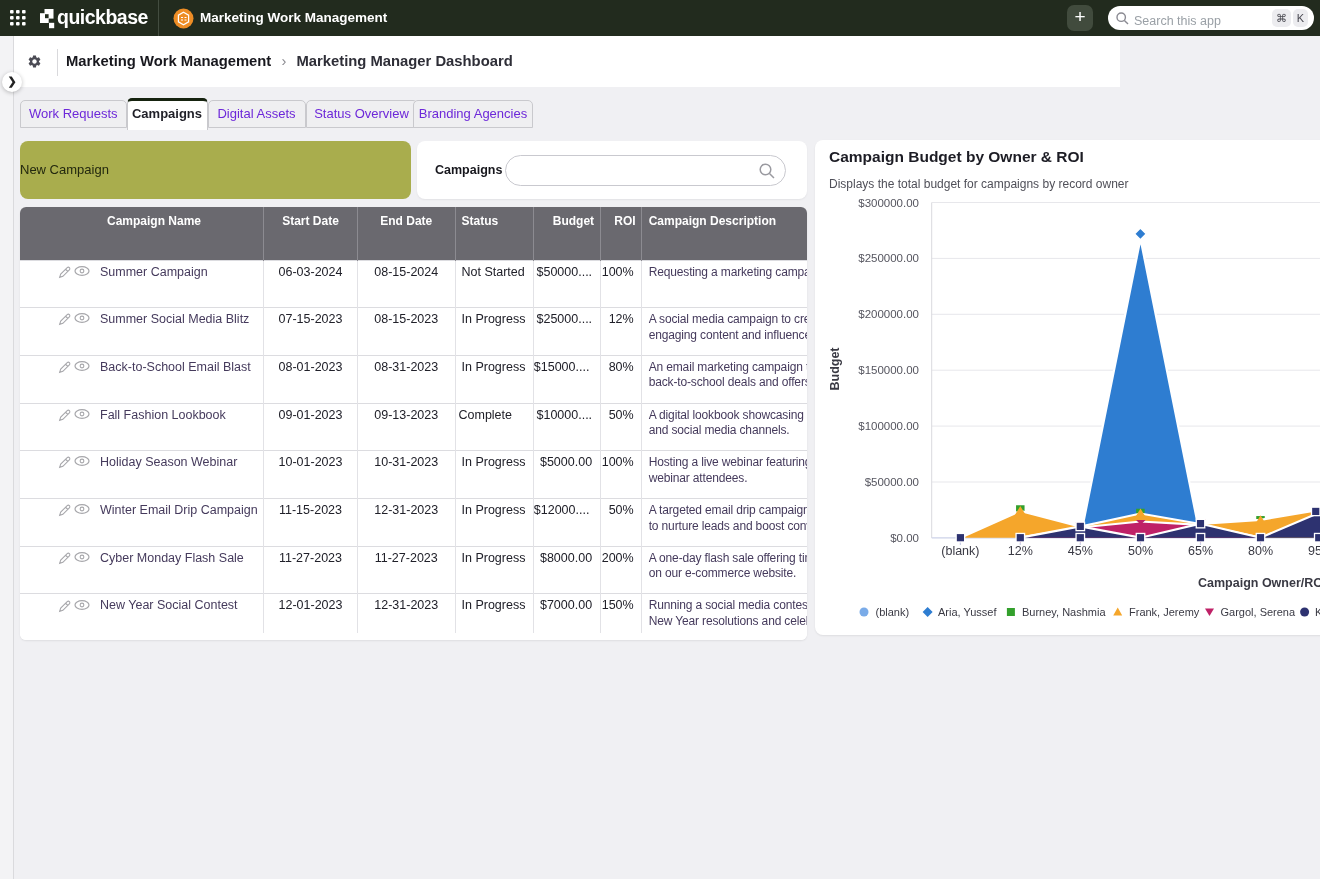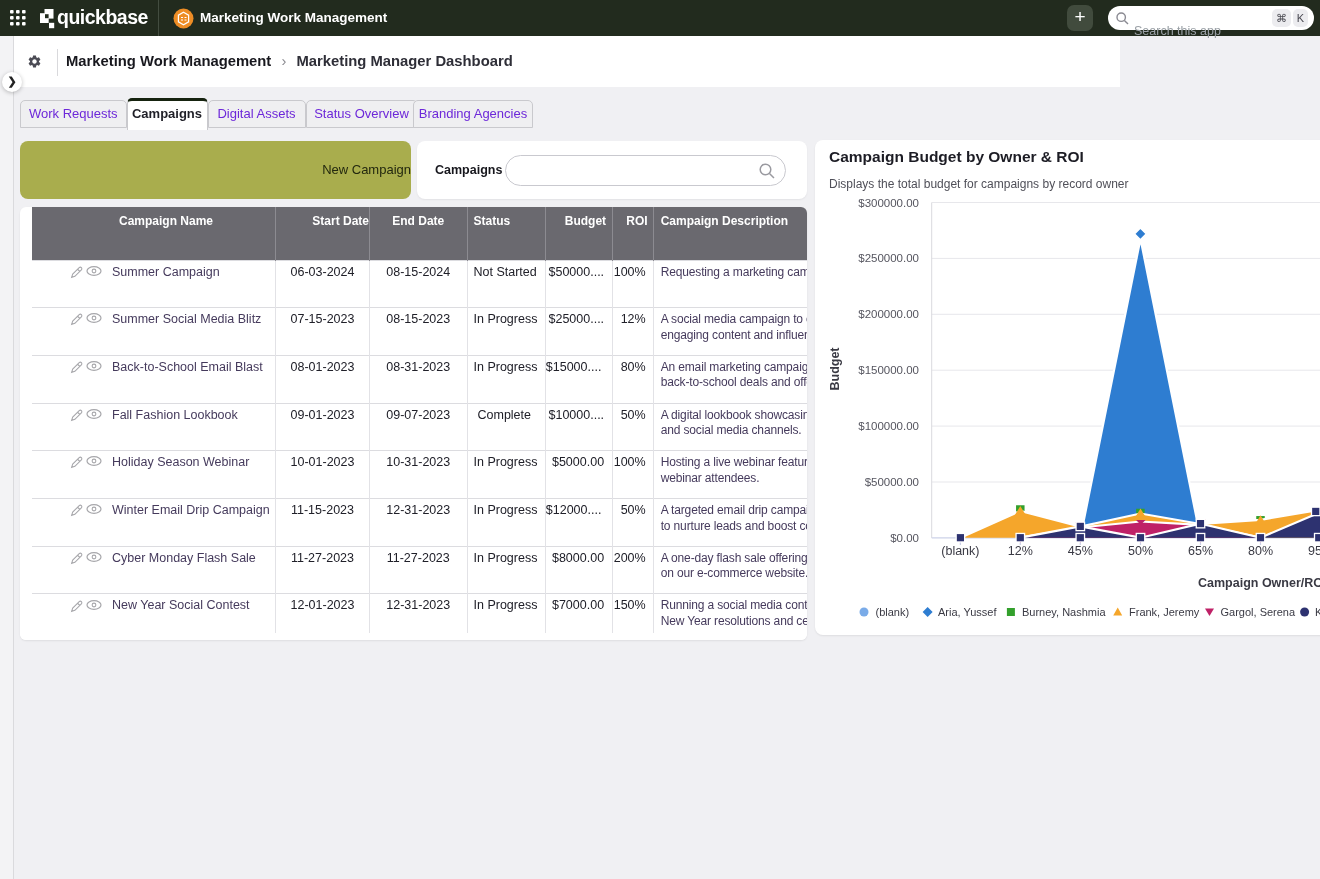--- a/index.html
+++ b/index.html
@@ -5,41 +5,41 @@
   * { margin:0; padding:0; box-sizing:border-box; }
   html,body { width:1320px; height:879px; overflow:hidden; font-family:"Liberation Sans", sans-serif; background:#f0f0f3; }
   .abs { position:absolute; }
   
   #topbar { left:0; top:0; width:1320px; height:36px; background:#222b1e; }
   #qbtext { position:absolute; left:57px; top:6px; color:#fff; font-size:19.5px; font-weight:bold; letter-spacing:-0.5px; }
   #appname { position:absolute; left:200px; top:10px; color:#fff; font-size:13.5px; font-weight:bold; }
   #tbsep { position:absolute; left:158px; top:0; width:1px; height:36px; background:#434d40; }
   #plusbtn { position:absolute; left:1067px; top:5px; width:26px; height:26px; background:#414b3d; border-radius:7px; color:#fff; font-size:19px; line-height:24px; text-align:center; font-weight:300; }
   #searchpill { position:absolute; left:1108px; top:6px; width:206px; height:24px; background:#fff; border-radius:12px; }
-  #searchph { position:absolute; left:26px; top:18px; font-size:12.5px; color:#9aa0a6; }
+  #searchph { position:absolute; left:26px; top:8px; font-size:12.5px; color:#9aa0a6; }
   .key { position:absolute; top:3px; background:#ececef; border-radius:5px; height:18px; color:#4a4a52; font-size:11px; text-align:center; line-height:18px; }
   
   #crumbbar { left:0; top:36px; width:1120px; height:51px; background:#fff; }
   #crumbtext { position:absolute; left:66px; top:17px; font-size:14.8px; font-weight:bold; color:#17171d; }
   #crumbtext .sep { color:#8a8a90; font-weight:400; padding:0 6px; }
   #crumbtext .second { color:#2e2e37; }
   #crumbsep { position:absolute; left:57px; top:13px; width:1px; height:27px; background:#d9d9dc; }
   #rail { left:0; top:36px; width:14px; height:843px; background:#f3f3f5; border-right:1.5px solid #dadadd; }
   #chev { left:2px; top:72px; width:20px; height:20px; background:#fff; border-radius:50%; box-shadow:0 1px 4px rgba(0,0,0,.25); text-align:center; line-height:18px; font-size:11px; font-weight:bold; color:#222; z-index:5; }
   
   .tab { position:absolute; top:100px; height:27.5px; background:#efeff1; border:1px solid #c9c9cd; font-size:13px; color:#6d28d9; text-align:center; line-height:26px; border-radius:5px 5px 0 0; }
   .tab.active { top:98px; background:#fff; border-top:3px solid #16230f; border-bottom:none; height:32px; color:#1f1f27; font-weight:bold; line-height:26px; z-index:2; }
   
-  #newcamp { left:20px; top:141px; width:391px; height:58px; background:#a9ad4d; border-radius:8px; text-align:right; line-height:58px; font-size:13px; color:#23280f; }
+  #newcamp { left:20px; top:141px; width:391px; height:58px; background:#a9ad4d; border-radius:8px; text-align:left; line-height:58px; font-size:13px; color:#23280f; }
   #camppanel { left:417px; top:141px; width:390px; height:58px; background:#fff; border-radius:8px; box-shadow:0 1px 2px rgba(0,0,0,.06); }
   #camplabel { position:absolute; left:18px; top:21.5px; font-size:12.5px; font-weight:bold; color:#17171d; }
   #searchbox { position:absolute; left:88px; top:13.5px; width:281px; height:31px; border:1px solid #c9c9cf; border-radius:16px; background:#fff; }
   
   #tablecard { left:20px; top:207px; width:787px; height:433px; background:#fff; border-radius:6px; overflow:hidden; box-shadow:0 1px 2px rgba(0,0,0,.08); }
-  table { border-collapse:collapse; table-layout:fixed; width:787px;margin-left:12px; }
+  table { border-collapse:collapse; table-layout:fixed; width:787px; }
   th { background:#6a696f; color:#fff; font-size:12px; font-weight:bold; height:53px; vertical-align:top; padding-top:7px; border-left:1px solid #8c8b91; }
   th:first-child { border-left:none; }
   td { vertical-align:top; padding-top:4px; font-size:12.5px; color:#202029; border-left:1px solid #e2e2e6; border-top:1px solid #dcdce0; height:47.7px; overflow:hidden; }
   td:first-child { border-left:none; padding-left:38px; }
   tr.r td { }
   .name { color:#453a5c; }
   .desc { color:#453a5c; font-size:12px; letter-spacing:-0.15px; line-height:15.6px; white-space:nowrap; }
   .icons { display:inline-block; width:42px; vertical-align:middle; }
 </style>
 </head>
@@ -124,21 +124,21 @@
         <col style="width:94px">
         <col style="width:97.5px">
         <col style="width:78.3px">
         <col style="width:67.3px">
         <col style="width:40.6px">
         <col style="width:165.8px">
       </colgroup>
     <tbody>
         <tr>
       <th style="text-align:center;padding-left:25px;">Campaign Name</th>
-      <th style="text-align:right;">Start Date</th>
+      <th style="text-align:center;">Start Date</th>
       <th style="text-align:center;">End Date</th>
       <th style="text-align:left;padding-left:6px;">Status</th>
       <th style="text-align:right;padding-right:6px;">Budget</th>
       <th style="text-align:right;padding-right:5px;">ROI</th>
       <th style="text-align:left;padding-left:7px;">Campaign Description</th>
     </tr>
     <tr class="r">
       <td><span class="icons"><svg width="13" height="13" viewBox="0 0 24 24" style="vertical-align:-2px">
                 <path d="M3 21 L5 15 L17 3 a2.5 2.5 0 0 1 4 4 L9 19 Z M14 6 l4 4" fill="none" stroke="#a7a7ab" stroke-width="2"></path>
               </svg> <svg width="16" height="12" viewBox="0 0 24 16">
@@ -189,22 +189,22 @@
           </td>
     </tr>
     <tr class="r">
       <td><span class="icons"><svg width="13" height="13" viewBox="0 0 24 24" style="vertical-align:-2px">
                 <path d="M3 21 L5 15 L17 3 a2.5 2.5 0 0 1 4 4 L9 19 Z M14 6 l4 4" fill="none" stroke="#a7a7ab" stroke-width="2"></path>
               </svg> <svg width="16" height="12" viewBox="0 0 24 16">
                 <ellipse cx="12" cy="8" rx="10.5" ry="6.5" fill="none" stroke="#a7a7ab" stroke-width="1.8"></ellipse>
                 <circle cx="12" cy="8" r="2.8" fill="none" stroke="#a7a7ab" stroke-width="1.6"></circle>
               </svg></span><span class="name">Fall Fashion Lookbook</span></td>
       <td style="text-align:center">09-01-2023</td>
-          <td style="text-align:center">09-07-2023</td>
-      <td style="padding-left:10px">Complete</td>
+          <td style="text-align:center">09-13-2023</td>
+      <td style="padding-left:3px">Complete</td>
           <td style="text-align:right;padding-right:8px">$10000....</td>
           <td style="text-align:right;padding-right:7px">50%</td>
       <td class="desc" style="padding-left:7px">
             <div>A digital lookbook showcasing ou</div>
             <div>and social media channels.</div>
           </td>
     </tr>
     <tr class="r">
       <td><span class="icons"><svg width="13" height="13" viewBox="0 0 24 24" style="vertical-align:-2px">
                 <path d="M3 21 L5 15 L17 3 a2.5 2.5 0 0 1 4 4 L9 19 Z M14 6 l4 4" fill="none" stroke="#a7a7ab" stroke-width="2"></path>

